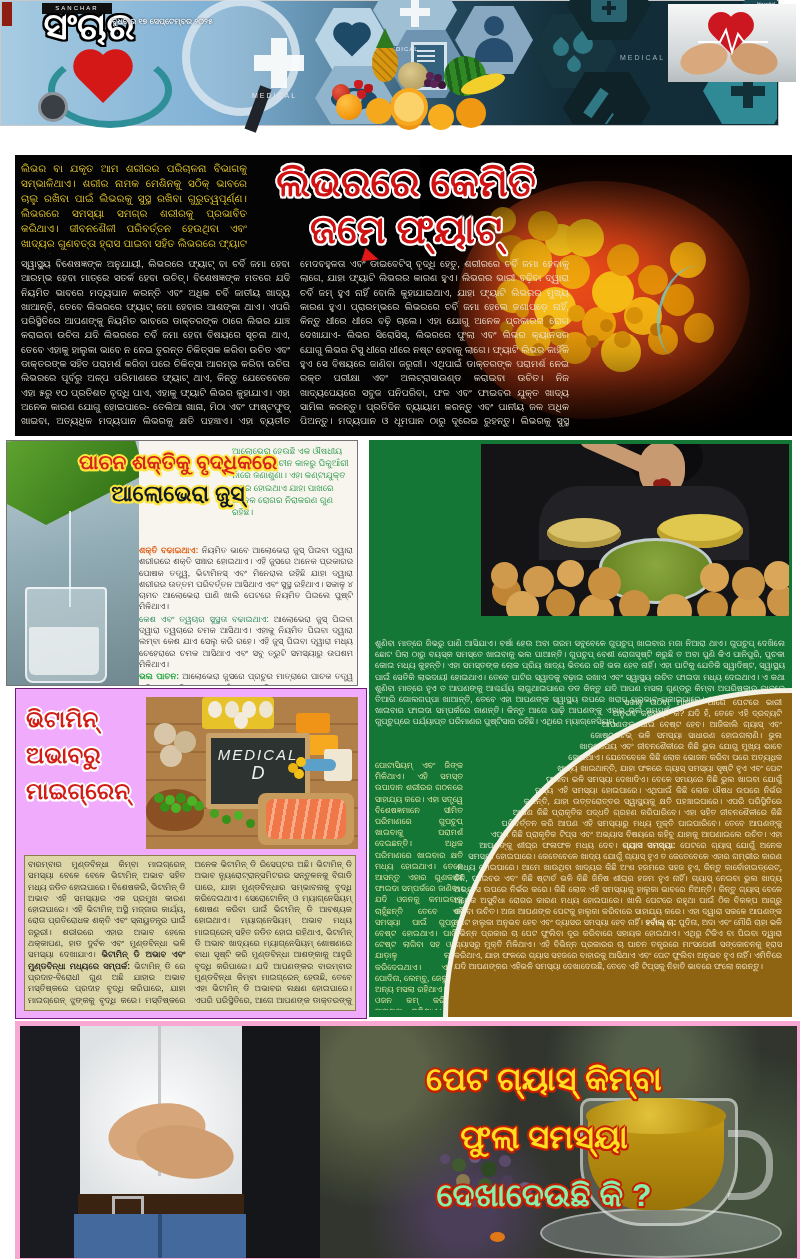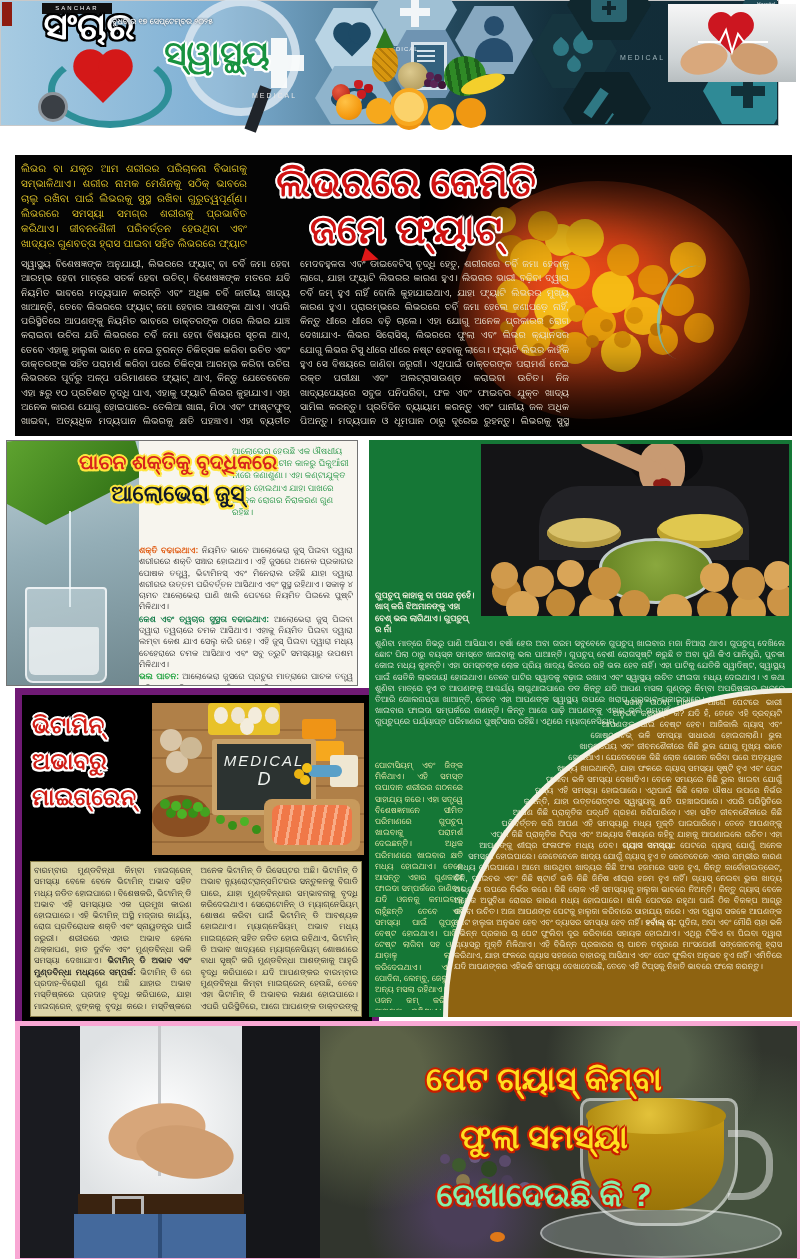--- a/index.html
+++ b/index.html
@@ -24,24 +24,24 @@
   .heart::before{left:-52%;top:0;}
   .heart::after{top:-52%;left:0;}
   .drop{position:absolute;border-radius:2% 50% 50% 50%;transform:rotate(45deg);}
   .svc{white-space:pre-line;}
   
   .liver{left:15px;top:155px;width:777px;height:281px;background:#040404;}
   .bumps{position:absolute;border-radius:50%;}
   
   .aloe{left:6px;top:440px;width:350px;height:244px;background:#f7f5ee;border:1px solid #737373;}
   .aloe p{margin:0 0 1px 0;}
-  .c1{color:#e05a10;font-weight:bold;} .c2{color:#0f7a46;font-weight:bold;}
+  .c1{color:#e05a10;font-weight:bold;} .c2{color:#0f7a46;font-weight:normal;}
   .c3{color:#1aa03a;font-weight:bold;}
   
-  .vitamin{left:15px;top:688px;width:350px;height:329px;background:#000000;border:7px solid #701a75;}
+  .vitamin{left:15px;top:688px;width:350px;height:329px;background:#f0abfc;border:1px solid #701a75;}
   .vitbody{column-count:2;column-gap:9px;text-align:justify;}
   
   .gup{left:369px;top:440px;width:423px;height:577px;background:#157736;}
   .brown{position:absolute;left:74px;top:248px;right:0;bottom:0;background:#8e6311;
          border-top-left-radius:100% 100%;border-top:5px solid #f3f0e4;border-left:5px solid #f3f0e4;}
   .brown-in{position:absolute;left:6px;top:4px;right:10px;bottom:4px;font-size:8.2px;line-height:11px;
             color:#f8f1da;text-align:justify;overflow:hidden;}
   .curve{float:left;width:170px;height:168px;shape-outside:polygon(0 0,100% 0,0 100%);}
   
   .banner{left:15px;top:1021px;width:777px;height:232px;border:5px solid #f9a8d4;background:#31352d;}
@@ -115,21 +115,20 @@
     <div class="abs" style="left:42px;top:3px;width:70px;height:11px;background:#101010;color:#fff;font-size:6px;letter-spacing:2px;text-align:center;line-height:11px;">
       <span>SANCHAR</span>
     </div>
     <div class="abs obk" style="left:14px;top:6px;width:150px;font-size:37px;font-weight:bold;color:#ffffff;text-align:center;">ସଂଚାର</div>
     <div class="abs" style="left:112px;top:17px;width:115px;font-size:8px;font-weight:bold;color:#f2f6f8;text-shadow:0 0 2px #123;">ବୁଧବାର ୧୭ ସେପ୍ଟେମ୍ବର ୨୦୨୫</div>
 
     <div class="abs" style="left:48px;top:52px;width:110px;height:62px;border:7px solid #2e8f98;border-radius:50%;border-top-color:transparent;"></div>
     <div class="abs" style="left:38px;top:92px;width:24px;height:24px;border-radius:50%;background:#3a3f45;border:3px solid #8e959c;"></div>
     <div class="heart" style="left:86px;top:62px;width:34px;height:34px;background:#d41818;"></div>
 
-    <div class="abs ow" style="left:152px;top:34px;width:130px;font-size:34px;font-weight:bold;color:#18923f;z-index:5;text-align:center;">ସ୍ୱାସ୍ଥ୍ୟ</div>
     <div class="plus" style="--c:#fafcfc;left:252px;top:36px;width:54px;height:54px;z-index:4;opacity:.95;"></div>
     <div class="abs" style="left:252px;top:92px;font-size:7px;letter-spacing:2px;color:#e6e6e6;z-index:5;">MEDICAL</div>
     <div class="abs" style="left:620px;top:54px;font-size:7px;letter-spacing:2px;color:#9fb4ba;z-index:5;">MEDICAL</div>
 
     <div class="abs" style="left:332px;top:58px;width:180px;height:66px;z-index:6;">
       <div class="abs" style="left:0;top:26px;width:18px;height:18px;border-radius:50%;background:radial-gradient(circle at 35% 35%,#e85a40,#b01c10);"></div>
       <div class="abs" style="left:40px;top:-14px;width:26px;height:38px;border-radius:50%;background:repeating-linear-gradient(45deg,#d7960f 0 4px,#b57a08 4px 6px);"></div>
       <div class="abs" style="left:44px;top:-30px;width:0;height:0;border-left:9px solid transparent;border-right:9px solid transparent;border-bottom:20px solid #2f7a1e;"></div>
       <div class="abs" style="left:66px;top:4px;width:30px;height:28px;border-radius:50%;background:radial-gradient(circle at 40% 35%,#dcc98e,#a89152);"></div>
       <div class="abs" style="left:94px;top:14px;width:8px;height:8px;border-radius:50%;background:#5a2454;box-shadow:8px 2px 0 0 #4a1c46,4px 8px 0 0 #5a2454,12px 9px 0 0 #3e1638,-2px 7px 0 0 #4a1c46;"></div>
@@ -216,21 +215,20 @@
       <div class="abs" style="left:146px;top:-16px;width:76px;height:58px;border-radius:50%;background:#0c0c0e;"></div>
       <div class="abs" style="left:158px;top:-2px;width:46px;height:54px;border-radius:45%;background:#c89a72;"></div>
       <div class="abs" style="left:172px;top:34px;width:18px;height:12px;border-radius:50%;background:#8e1c14;"></div>
       <div class="abs" style="left:96px;top:4px;width:92px;height:16px;border-radius:10px;background:#c89a72;transform:rotate(24deg);"></div>
       <div class="abs" style="left:58px;top:42px;width:210px;height:74px;border-radius:40px 40px 0 0;background:#222226;"></div>
       <div class="abs" style="left:66px;top:74px;width:74px;height:30px;border-radius:50%;background:#d9c26a;box-shadow:inset 0 -6px 0 #b49a40;"></div>
       <div class="abs" style="left:176px;top:70px;width:86px;height:34px;border-radius:50%;background:#e0c84f;box-shadow:inset 0 -7px 0 #bda32e;"></div>
       <div class="abs" style="left:118px;top:94px;width:108px;height:60px;border-radius:50%/45%;background:radial-gradient(circle at 50% 40%,#8aa83e 0%,#6d8a28 70%);border:3px solid #c2cccb;"></div>
       <div class="abs" style="left:10px;top:118px;width:27px;height:27px;border-radius:50%;background:#d09a4c;box-shadow:34px 6px 0 2px #cf9a4e,66px -2px 0 0 #d9a558,100px 8px 0 3px #c8903f,210px 2px 0 1px #d8a352,244px 8px 0 3px #cc9648,274px 0 0 1px #daa65a,18px 32px 0 3px #d8a455,56px 28px 0 1px #c28a38,92px 36px 0 4px #d49e4c,130px 30px 0 2px #c89040,170px 36px 0 4px #d6a150,208px 32px 0 2px #c38b3a,244px 36px 0 4px #d29c4a,2px 16px 0 1px #c08635,278px 26px 0 2px #cc9446;"></div>
     </div>
-    <div class="abs" style="left:6px;top:150px;width:102px;font-size:8.4px;font-weight:bold;line-height:11.4px;color:#f6f2e0;">ଗୁପଚୁପ୍ କାହାକୁ ବା ପସନ୍ଦ ନୁହେଁ। ଖାସ୍ କରି ଝିଅମାନଙ୍କୁ ଏହା ବେଶ୍ ଭଲ ଲାଗିଥାଏ। ଗୁପଚୁପ୍ ର ନାଁ</div>
     <div class="abs" style="left:6px;top:198px;width:410px;height:120px;font-size:8.3px;line-height:11.2px;color:#f2efe2;text-align:justify;overflow:hidden;">ଶୁଣିବା ମାତ୍ରେ ଜିଭରୁ ପାଣି ଆସିଯାଏ। ବର୍ଷା ହେଉ ଅବା ଗରମ ସବୁବେଳେ ଗୁପଚୁପ୍ ଖାଇବାର ମଜା ନିଆରା ଥାଏ। ଗୁପଚୁପ୍ ଦେଖିଲେ ଛୋଟ ପିଲା ଠାରୁ ବୟସ୍କ ସମସ୍ତେ ଖାଇବାକୁ ଭଲ ପାଆନ୍ତି। ଗୁପଚୁପ୍ ବେଶୀ ରୋଗସୃଷ୍ଟି କରୁଛି ତ ଅବା ପୁଣି କିଏ ପାନିପୁରି, ପୁଚକା କୋଇ ମଧ୍ୟ କୁହନ୍ତି। ଏହା ସମସ୍ତଙ୍କ ଲୋକ ପ୍ରିୟ ଖାଦ୍ୟ ଭିତରେ ରହି ଭଲ ହେବ ନାହିଁ। ଏହା ପାଟିକୁ ଯେତିକି ସ୍ୱାଦିଷ୍ଟ, ସ୍ୱାସ୍ଥ୍ୟ ପାଇଁ ସେତିକି ଲାଭଦାୟୀ ହୋଇଥାଏ। ତେବେ ପାଟିର ସ୍ୱାଦକୁ ବଢ଼ାଇ ରଖାଏ ଏବଂ ସ୍ୱାସ୍ଥ୍ୟ ଉଚିତ ଫାଇଦା ମଧ୍ୟ ଦେଇଥାଏ। ଏ କଥା ଶୁଣିବା ମାତ୍ରେ ହୁଏ ତ ଆପଣଙ୍କୁ ଆଶ୍ଚର୍ଯ୍ୟ ଲାଗୁଥାଇପାରେ ଡଡ କିନ୍ତୁ ଯଦି ଆପଣ ମସଲା ଗୁଣ୍ଡରୁ କିମ୍ବା ଅପରିଷ୍କାର ଭାବରେ ତିଆରି ଗୋଲଗପ୍ପା ଖାଆନ୍ତି, ତେବେ ଏହା ଆପଣଙ୍କ ସ୍ୱାସ୍ଥ୍ୟ ଉପରେ ଖରାପ ପ୍ରଭାବ ପକାଇପାରେ। ଖୁବ୍ କମ୍ ଲୋକ ଗୁପ୍ଚୁପ୍ ଖାଇବାର ଫାଇଦା ସମ୍ପର୍କରେ ଜାଣନ୍ତି। କିନ୍ତୁ ଆଗେ ପାଢ଼ି ଆପଣଙ୍କୁ ଏହାର ଭଲ ସମ୍ପର୍କରେ ଜଣାଇବୁ। ବିଶେଷଜ୍ଞଙ୍କ ମତରେ ଗୁପ୍ଚୁପ୍‌ରେ ପର୍ଯ୍ୟାପ୍ତ ପରିମାଣର ପୁଷ୍ଟିସାର ରହିଛି। ଏଥିରେ ମ୍ୟାଗ୍ନେସିୟମ୍,</div>
     <div class="abs" style="left:6px;top:320px;width:88px;height:250px;font-size:8.2px;line-height:11.2px;color:#f6efae;text-align:justify;overflow:hidden;">ପୋଟାସିୟମ୍ ଏବଂ ଜିଙ୍କ ମିଳିଥାଏ। ଏହି ସମସ୍ତ ଉପାଦାନ ଶରୀରର ଗଠନରେ ସାହାଯ୍ୟ କରେ। ଏହା ସତ୍ତ୍ୱେ ବିଶେଷଜ୍ଞମାନେ ସୀମିତ ପରିମାଣରେ ଗୁପଚୁପ୍ ଖାଇବାକୁ ପରାମର୍ଶ ଦେଇଛନ୍ତି। ଅଧିକ ପରିମାଣରେ ଖାଇବାର କ୍ଷତି ମଧ୍ୟ ହୋଇଥାଏ। ତେବେ ଆସନ୍ତୁ ଏହାର ଗୁଣକାରୀ ଫାଇଦା ସମ୍ପର୍କରେ ଜାଣିବା। ଯଦି ଓଜନକୁ କମାଇବାକୁ ଚାହୁଁଛନ୍ତି ତେବେ ଏହି ସମସ୍ୟା ପାଇଁ ଗୁପଚୁପ୍ ବେଷ୍ଟ ହୋଇଥାଏ। ପାଟିକୁ ଟେଷ୍ଟ ଲାଗିବା ସହ ଓଜନ ଯାଡ଼ାଳୁ ଲାଘବ କରିଦେଇଥାଏ। ଏଠିରେ ପୋଦିନା, ଲେମ୍ବୁ, ଜେବୁ ଏବଂ ଅନ୍ୟ ମସଲା ରହିଥାଏ। ଯାହା ଓଜନ କମ୍ କରିବାରେ ସାହାଯ୍ୟ କରିଥାଏ। ଏହା ହଜମ ପ୍ରକ୍ରିୟାକୁ ମଧ୍ୟ ଭଲ ରଖିଥାଏ। ଖାଲି ପେଟରେ ଗୁପଚୁପ୍ ନ ଖାଇବାକୁ ପରାମର୍ଶ ଦିଆଯାଏ। କିନ୍ତୁ ସୀମିତ ମାତ୍ରାରେ ଖାଇଲେ ଏହା ଶରୀର ପାଇଁ ଲାଭଦାୟକ ବୋଲି କୁହାଯାଇଥାଏ।</div>
     <div class="brown">
       <div class="brown-in">
         <div class="curve"></div>
         <span>ସକାଳୁ ଉଠିବା ମାତ୍ରେ ଆଗେ ପେଟରେ ଭାରୀ ଅନୁଭବ କରୁଛନ୍ତି କି? ଯଦି ହଁ, ତେବେ ଏହି ଦ୍ରବ୍ୟଟି ଆପଣଙ୍କ ପାଇଁ ବେଷ୍ଟ ହେବ। ଆଜିକାଲି ଗ୍ୟାସ୍ ଏବଂ ଜୋଷ୍ଠରଟିଭ୍ ଭଳି ସମସ୍ୟା ସାଧାରଣ ହୋଇଗଲାଣି। ଭୁଲ ଖାଦ୍ୟପେୟ ଏବଂ ଜୀବନଶୈଳୀରେ କିଛି ଭୁଲ ଯୋଗୁ ମୁଖ୍ୟ ଭାବେ ହୋଇଥାଏ। ଯେତେବେଳେ କିଛି ଲୋକ ଭୋଜନ କରିବା ପରେ ଅତ୍ୟଧିକ ଖାଦ୍ୟ ଖାଇଥାନ୍ତି, ଯାହା ଫଳରେ ଗ୍ୟାସ୍ ସମସ୍ୟା ସୃଷ୍ଟି ହୁଏ ଏବଂ ପେଟ ଫୁଲିବା ଭଳି ସମସ୍ୟା ଦେଖାଦିଏ। ବେଳେ ସମୟରେ କିଛି ଭୁଲ ଖାଇବା ଯୋଗୁଁ ମଧ୍ୟ ଏହି ସମସ୍ୟା ହୋଇପାରେ। ଏଥିପାଇଁ କିଛି ଲୋକ ଔଷଧ ଉପରେ ନିର୍ଭର କରନ୍ତି, ଯାହା ଉତ୍ତରୋତ୍ତର ସ୍ୱାସ୍ଥ୍ୟକୁ କ୍ଷତି ପହଞ୍ଚାଇପାରେ। ଏପରି ପରିସ୍ଥିତିରେ ଆପଣ କିଛି ପ୍ରାକୃତିକ ପଦ୍ଧତି ଗ୍ରହଣ କରିପାରିବେ। ଏହା ସହିତ ଜୀବନଶୈଳୀରେ କିଛି ପରିବର୍ତ୍ତନ କରି ଆପଣ ଏହି ସମସ୍ୟାରୁ ମଧ୍ୟ ମୁକ୍ତି ପାଇପାରିବେ। ତେବେ ଆପଣଙ୍କୁ ଏପରି କିଛି ପ୍ରାକୃତିକ ଟିପ୍ସ ଏବଂ ଅଭ୍ୟାସ ବିଷୟରେ କହିବୁ ଯାହାକୁ ଆପଣାଇଲେ ଉଚିତ। ଏହା ଆପଣଙ୍କୁ ଶୀଘ୍ର ଫଳାଫଳ ମଧ୍ୟ ଦେବ। </span>
         <b>ଗ୍ୟାସ ସମସ୍ୟା: </b><span>ପେଟରେ ଗ୍ୟାସ୍ ଯୋଗୁଁ ଅନେକ ସମସ୍ୟା ହୋଇପାରେ। କେତେବେଳେ ଖାଦ୍ୟ ଯୋଗୁଁ ଗ୍ୟାସ୍ ହୁଏ ତ କେତେବେଳେ ଏହାର ଗମ୍ଭୀର କାରଣ ମଧ୍ୟ ହୋଇପାରେ। ଆମେ ଖାଉଥିବା ଖାଦ୍ୟର କିଛି ଅଂଶ ହଜମରେ ସହଜ ହୁଏ, କିନ୍ତୁ କାର୍ବୋହାଇଡ୍ରେଟ୍, ଚିନି, ଫାଇବର ଏବଂ କିଛି ଷ୍ଟାର୍ଚ ଭଳି କିଛି ଜିନିଷ ଶୀଘ୍ର ହଜମ ହୁଏ ନାହିଁ। ଗ୍ୟାସ୍ ନେଇବା ଭୁଲ ଖାଦ୍ୟ ଅଭ୍ୟାସ ଉପରେ ନିର୍ଭର କରେ। କିଛି ଲୋକ ଏହି ସମସ୍ୟାକୁ ହାଲୁକା ଭାବରେ ନିଅନ୍ତି। କିନ୍ତୁ ଗ୍ୟାସ୍ ବେଳେ ଅନେକ ଅସୁବିଧା ରୋଗର କାରଣ ମଧ୍ୟ ହୋଇପାରେ। ଖାଲି ପେଟରେ ରହୁଥା ପାଇଁ ଠିକ ବିକଳ୍ପ ଆଗ୍ରୁ କରିବା ଉଚିତ। ଅଜା ଆପଣଙ୍କ ପେଟକୁ ହାଲୁକା କରିବାରେ ସାହାଯ୍ୟ କରେ। ଏହା ଦ୍ୱାରା ସକଳେ ଆପଣଙ୍କ ପେଟ ହାଲୁକା ଅନୁଭବ ହେବ ଏବଂ ଦ୍ୟାସର ସମସ୍ୟା ହେବ ନାହିଁ। </span>
         <b>ହର୍ବାଲ୍ ଚା: </b><span>ପୁଦିନା, ଅଦା ଏବଂ ମୌରି ଚାହା ଭଳି ବିଭିନ୍ନ ପ୍ରକାର ଚା ପେଟ ଫୁଲିବା ଦୂର କରିବାରେ ସହାୟକ ହୋଇଥାଏ। ଏଥିରୁ ଟିକିଏ ବା ପିଇବା ଦ୍ୱାରା ଗ୍ୟାସରୁ ମୁକ୍ତି ମିଳିଥାଏ। ଏହି ବିଭିନ୍ନ ପ୍ରକାରର ଚା ପାଚନ ତନ୍ତ୍ରରେ ମାଂସପେଶୀ ସଙ୍କୋଚନକୁ ହ୍ରାସ କରିଥାଏ, ଯାହା ଫଳରେ ଗ୍ୟାସ ସହଜରେ ବାହାରକୁ ଆସିଥାଏ ଏବଂ ପେଟ ଫୁଲିବା ଅନୁଭବ ହୁଏ ନାହିଁ। ଏମିତିରେ ଯଦି ଆପଣଙ୍କର ଏହିଭଳି ସମସ୍ୟା ଦେଖାଦେଉଛି, ତେବେ ଏହି ଟିପ୍ସକୁ ନିହାତି ଭାବରେ ଫଲୋ କରନ୍ତୁ।</span>
       </div>
     </div>

